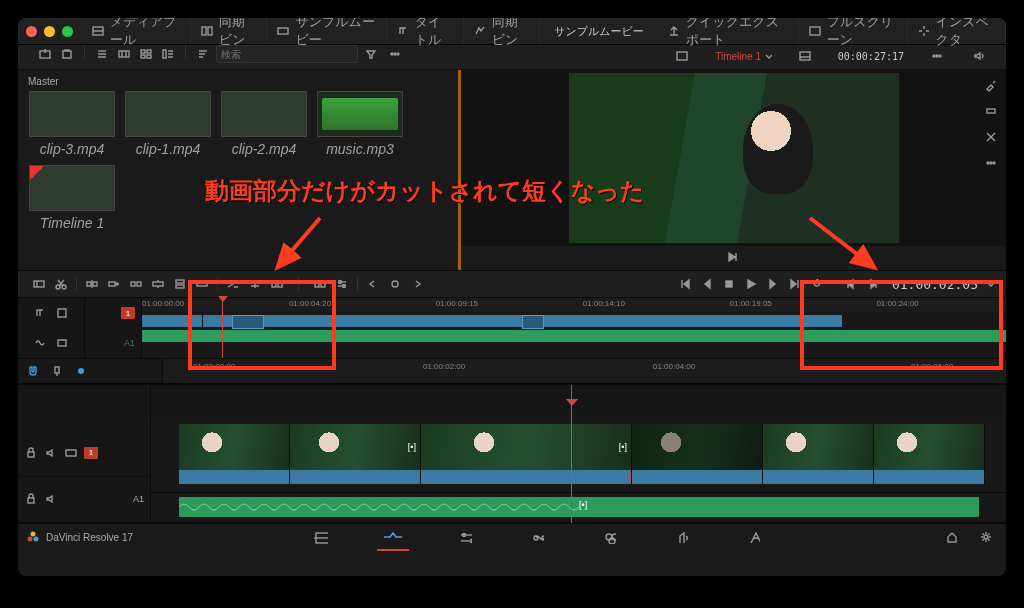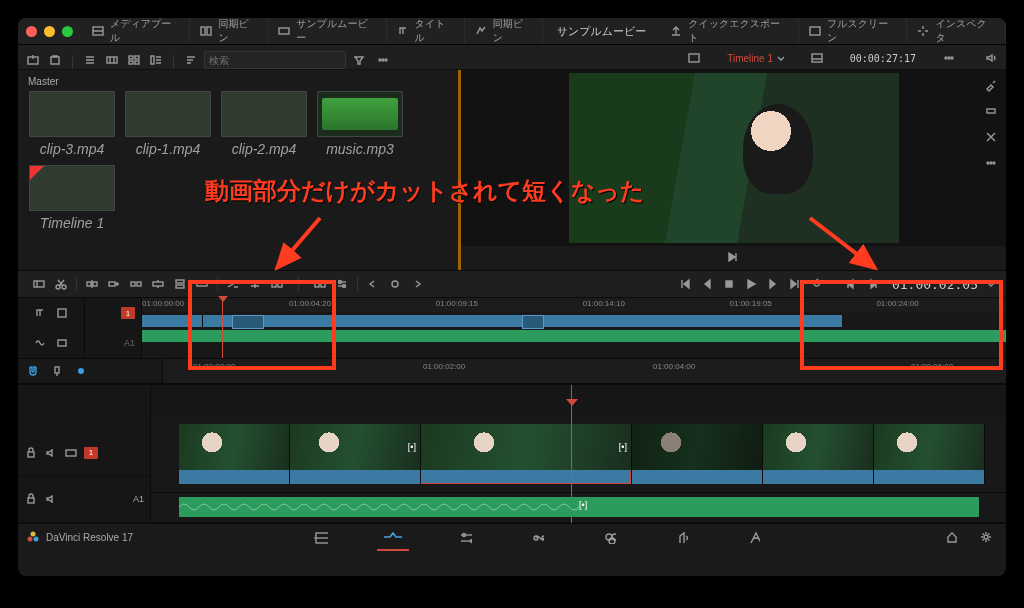--- a/index.html
+++ b/index.html
@@ -7,25 +7,25 @@
 
 .traffic{display:flex;gap:7px;align-items:center;position:absolute;left:8px;top:8px;}
 .dot{width:11px;height:11px;border-radius:50%;}
 .dot.red{background:#ff5f57;}
 .dot.yel{background:#febc2e;}
 .dot.grn{background:#28c840;}
 
 .topbar{height:26px;background:#212121;display:flex;align-items:center;padding-left:64px;border-bottom:1px solid #000;}
 .tb-item{display:flex;align-items:center;gap:5px;padding:0 9px;height:26px;border-right:1px solid #2b2b2b;cursor:pointer;}
 .tb-item .ico{width:14px;height:14px;display:flex;align-items:center;justify-content:center;}
-.tb-item span{font-size:10px;}
+.tb-item span{font-size:13px;}
 .tb-title{flex:0 0 auto;font-size:11px;color:#d0d0d0;padding:0 14px;}
 .tb-spacer{flex:1;}
 
-.pool-strip{height:24px;background:#1f1f1f;display:flex;align-items:flex-end;padding:0 6px;gap:4px;border-bottom:1px solid #111;}
+.pool-strip{height:24px;background:#1f1f1f;display:flex;align-items:flex-start;padding:0 18px;gap:4px;border-bottom:1px solid #111;}
 .strip-icon{width:18px;height:18px;display:flex;align-items:center;justify-content:center;border-radius:2px;cursor:pointer;}
 .strip-sep{width:1px;height:14px;background:#333;margin:0 4px;}
 .strip-search{flex:0 0 80px;background:#252525;border:1px solid #333;border-radius:2px;height:16px;padding:0 4px;font-size:10px;color:#888;}
 .strip-right{margin-left:auto;display:flex;align-items:center;gap:6px;}
 
 .upper{height:200px;display:flex;background:#1a1a1a;}
 .media-pool{width:440px;display:flex;flex-direction:column;border-right:3px solid #a16207;}
 .pool-body{flex:1;padding:6px 10px;overflow:hidden;}
 .master{font-size:10px;color:#aaa;margin-bottom:4px;}
 .thumbs{display:flex;flex-wrap:wrap;gap:8px;}

